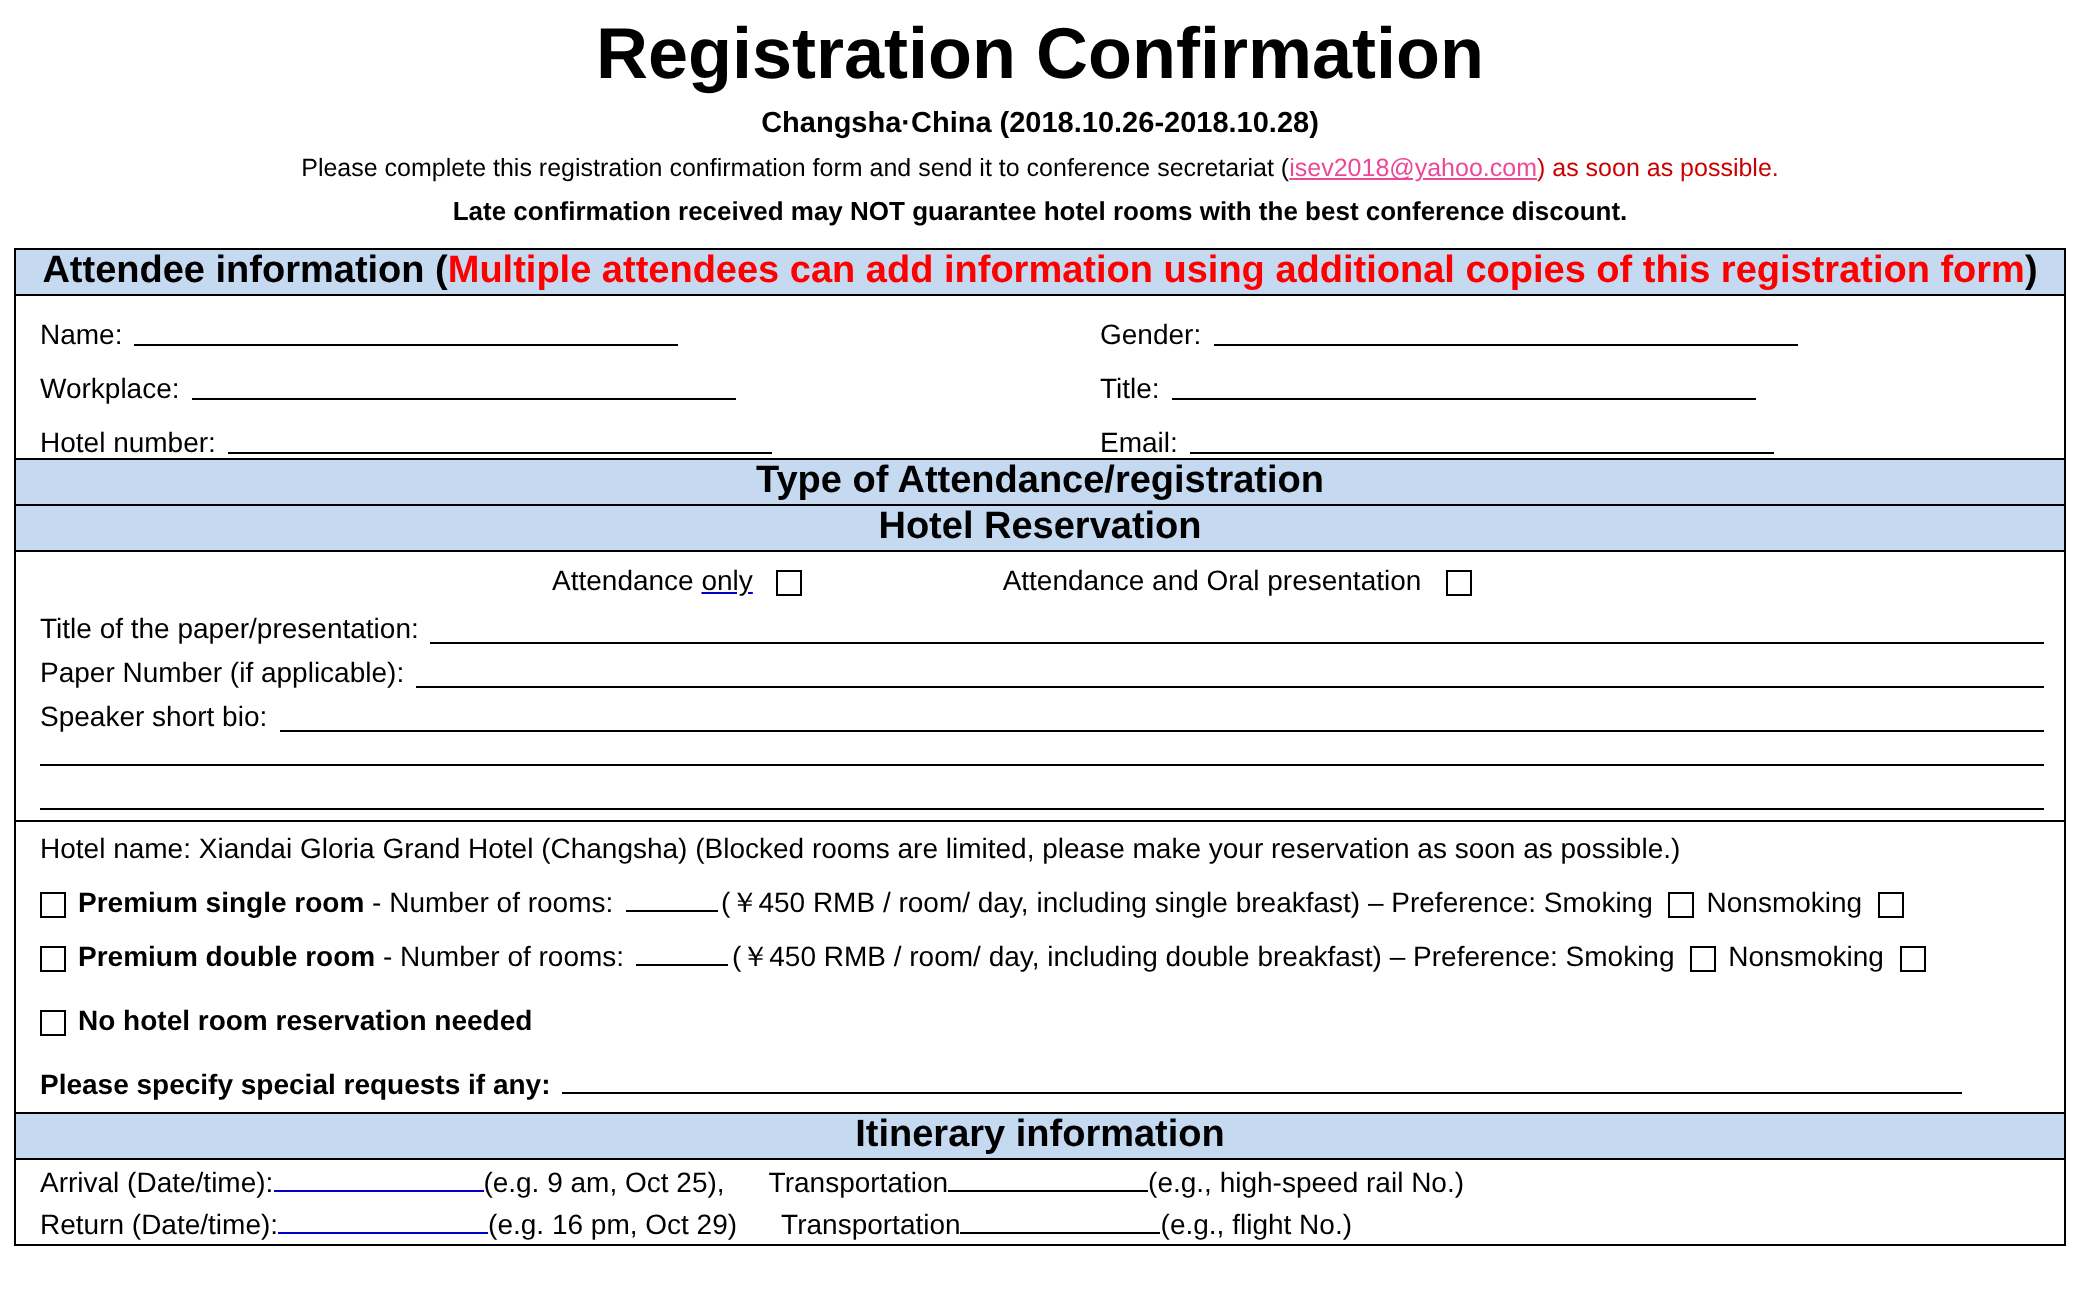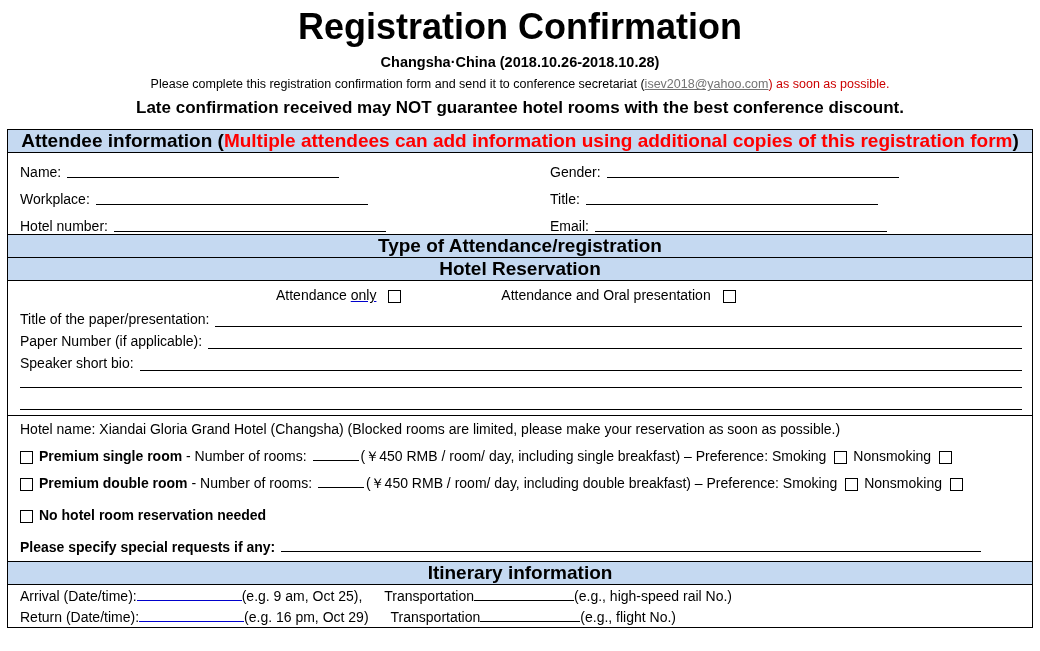--- a/index.html
+++ b/index.html
@@ -32,29 +32,29 @@
     font-size: 14.5px;
     font-weight: bold;
     margin-top: 7px;
   }
   .instruction {
     text-align: center;
     font-size: 12.5px;
     margin-top: 7px;
   }
   .instruction .email {
-    color: #737373;
+    color: #ec4899;
     text-decoration: underline;
   }
   .instruction .red {
     color: #cc0000;
   }
   .note {
     text-align: center;
-    font-size: 17px;
+    font-size: 13px;
     font-weight: bold;
     margin-top: 7px;
   }
 
   table.form {
     border-collapse: collapse;
     width: 1026px;
     margin: 11px auto 0 auto;
     table-layout: fixed;
   }

